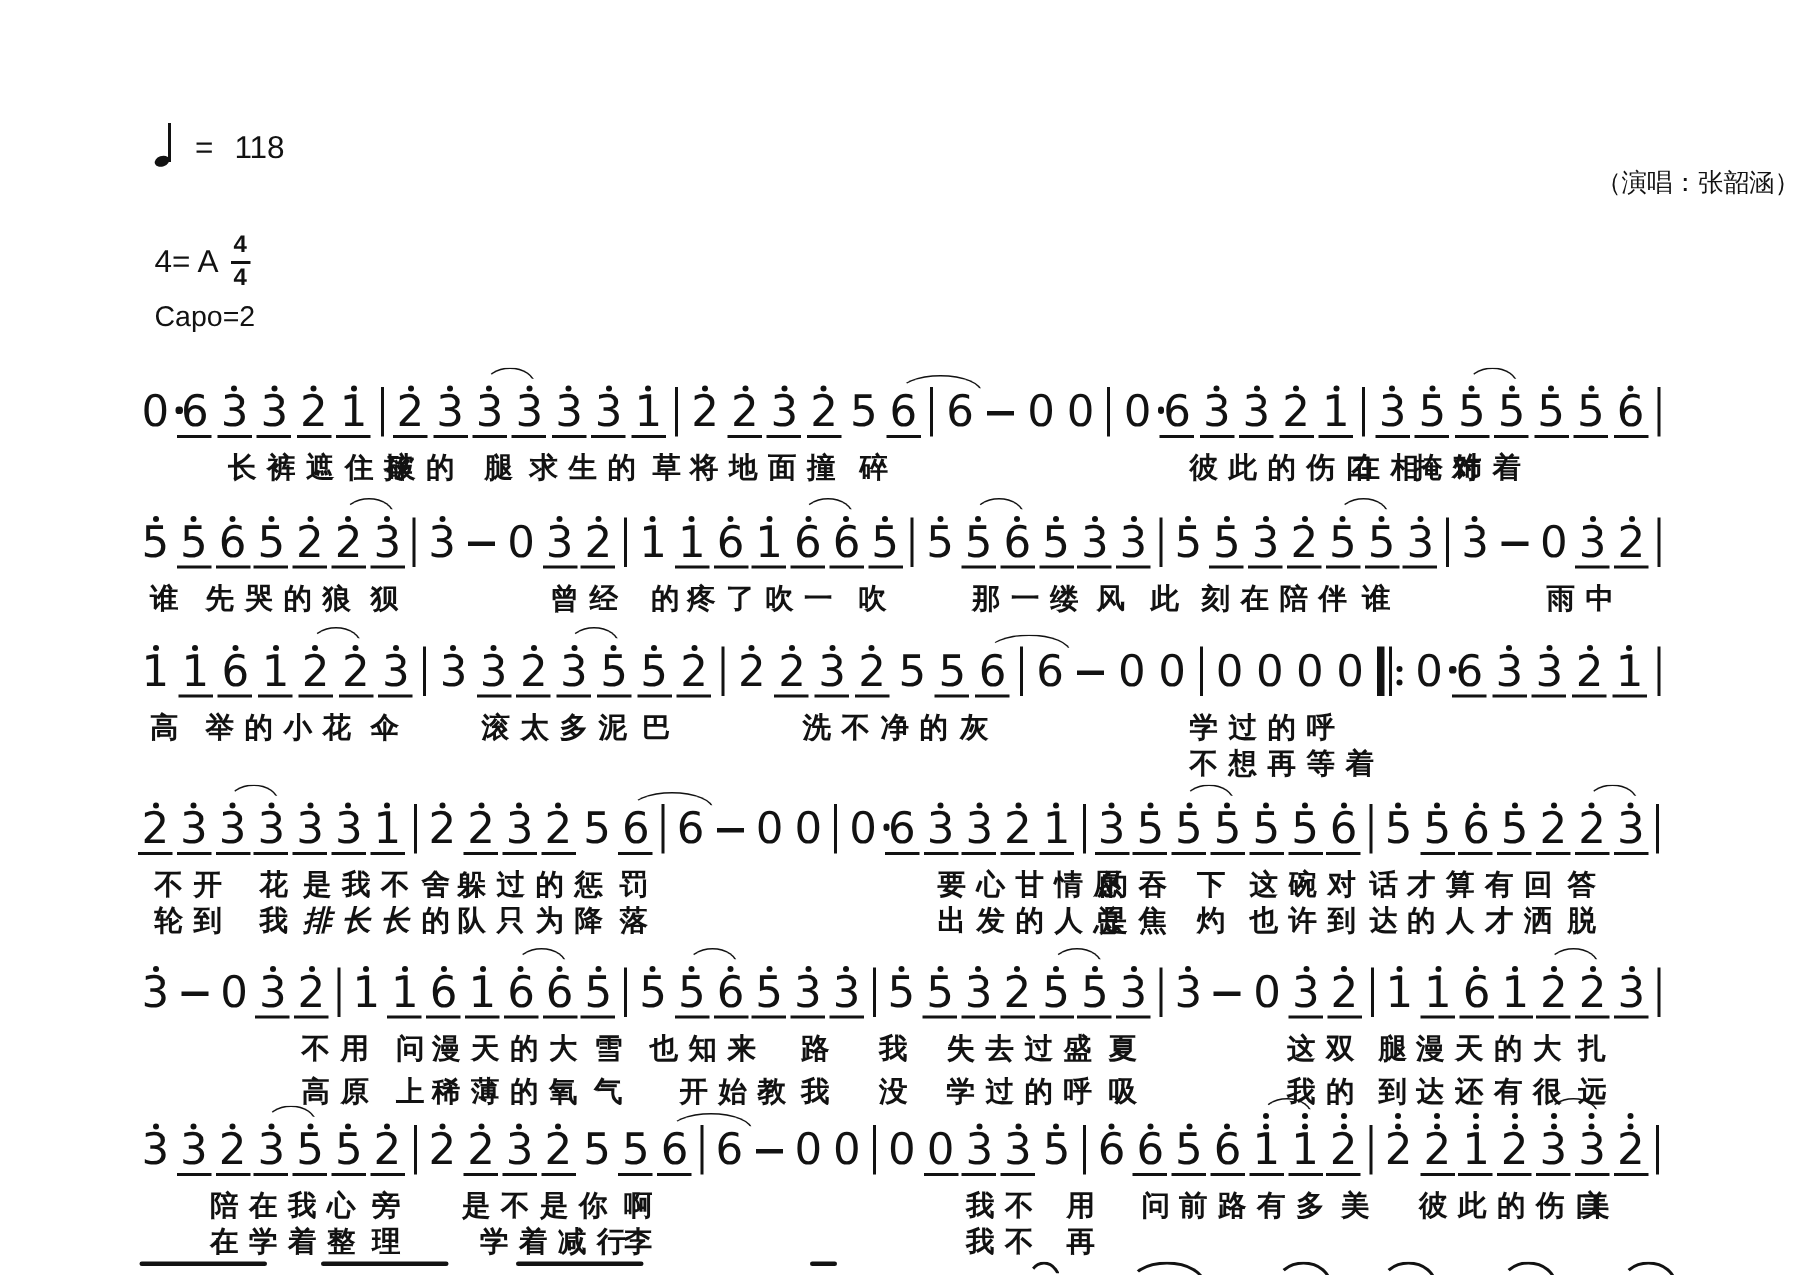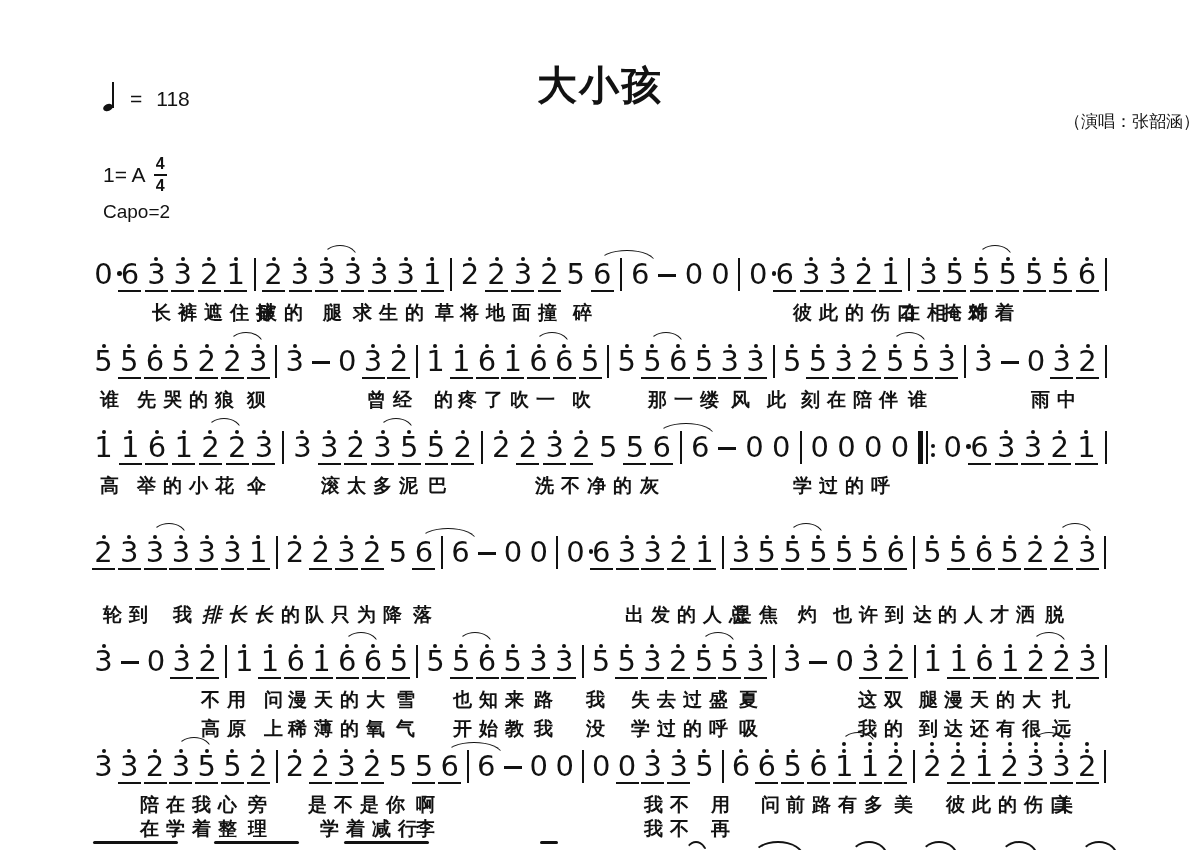--- a/index.html
+++ b/index.html
@@ -53,25 +53,24 @@
 
   <div class="tempo">
     <span class="qnote">
         <span class="nh"></span>
         <span class="stem"></span>
       </span>
     <span>=</span>
     <span>118</span>
   </div>
 
-  <h1 class="title">大小孩</h1>
   <div class="subtitle">（演唱：张韶涵）</div>
 
   <div class="keysig">
-    <span>1= A</span>
+    <span>4= A</span>
     <span class="frac">
       <span>4</span>
       <span class="fbar"></span>
       <span>4</span>
     </span>
   </div>
 
   <div class="capo">Capo=2</div>
 
 
@@ -630,20 +629,23 @@
         <div class="lyrow" style="top: 55px;">
           <div class="lyseg" style="left: 5px;">高</div>
           <div class="lyseg" style="left: 42px;">举的小花</div>
           <div class="lyseg" style="left: 152px;">伞</div>
           <div class="lyseg" style="left: 226px;">滚太多泥</div>
           <div class="lyseg" style="left: 333px;">巴</div>
           <div class="lyseg" style="left: 440px;">洗不净的</div>
           <div class="lyseg" style="left: 545px;">灰</div>
           <div class="lyseg" style="left: 698px;">学过的呼</div>
         </div>
+        <div class="lyrow" style="top: 79px;">
+          <div class="lyseg" style="left: 698px;">不想再等着</div>
+        </div>
       </div>
       <div class="system" style="top: 525px;">
         <div class="notesrow">
           <div class="tok">
             <div class="num">2</div>
             <div class="odot" style="top: 10px;"></div>
             <div class="ul"></div>
           </div>
           <div class="tok">
             <div class="num">3</div>
@@ -811,20 +813,35 @@
             <div class="odot" style="top: 10px;"></div>
             <div class="ul"></div>
             <div class="slur" style="top: -2px;"></div>
           </div>
           <div class="tok">
             <div class="num">3</div>
             <div class="odot" style="top: 10px;"></div>
             <div class="ul"></div>
           </div>
           <div class="bar"></div>
+        </div>
+        <div class="lyrow" style="top: 55px;">
+          <div class="lyseg" style="left: 8px;">不开</div>
+          <div class="lyseg" style="left: 78px;">花</div>
+          <div class="lyseg" style="left: 107px;">是我不</div>
+          <div class="lyseg" style="left: 186px;">舍</div>
+          <div class="lyseg" style="left: 210px;">躲过的惩</div>
+          <div class="lyseg" style="left: 318px;">罚</div>
+          <div class="lyseg" style="left: 530px;">要心甘情愿</div>
+          <div class="lyseg" style="left: 638px;">的吞</div>
+          <div class="lyseg" style="left: 703px;">下</div>
+          <div class="lyseg" style="left: 738px;">这碗对</div>
+          <div class="lyseg" style="left: 818px;">话</div>
+          <div class="lyseg" style="left: 843px;">才算有回</div>
+          <div class="lyseg" style="left: 950px;">答</div>
         </div>
         <div class="lyrow" style="top: 79px;">
           <div class="lyseg" style="left: 8px;">轮到</div>
           <div class="lyseg" style="left: 78px;">我</div>
           <div class="lyseg" style="left: 107px; font-style: italic;">排长长</div>
           <div class="lyseg" style="left: 186px;">的</div>
           <div class="lyseg" style="left: 210px;">队只为降</div>
           <div class="lyseg" style="left: 318px;">落</div>
           <div class="lyseg" style="left: 530px;">出发的人总</div>
           <div class="lyseg" style="left: 638px;">是焦</div>
@@ -1013,21 +1030,21 @@
             <div class="odot" style="top: 10px;"></div>
             <div class="ul"></div>
           </div>
           <div class="bar"></div>
         </div>
         <div class="lyrow" style="top: 55px;">
           <div class="lyseg" style="left: 106px;">不用</div>
           <div class="lyseg" style="left: 169px;">问</div>
           <div class="lyseg" style="left: 193px;">漫天的大</div>
           <div class="lyseg" style="left: 301px;">雪</div>
-          <div class="lyseg" style="left: 358px;">也知来</div>
+          <div class="lyseg" style="left: 338px;">也知来</div>
           <div class="lyseg" style="left: 439px;">路</div>
           <div class="lyseg" style="left: 491px;">我</div>
           <div class="lyseg" style="left: 536px;">失去过盛</div>
           <div class="lyseg" style="left: 644px;">夏</div>
           <div class="lyseg" style="left: 763px;">这双</div>
           <div class="lyseg" style="left: 824px;">腿</div>
           <div class="lyseg" style="left: 849px;">漫天的大</div>
           <div class="lyseg" style="left: 957px;">扎</div>
         </div>
         <div class="lyrow" style="top: 84px; text-decoration: underline;">

